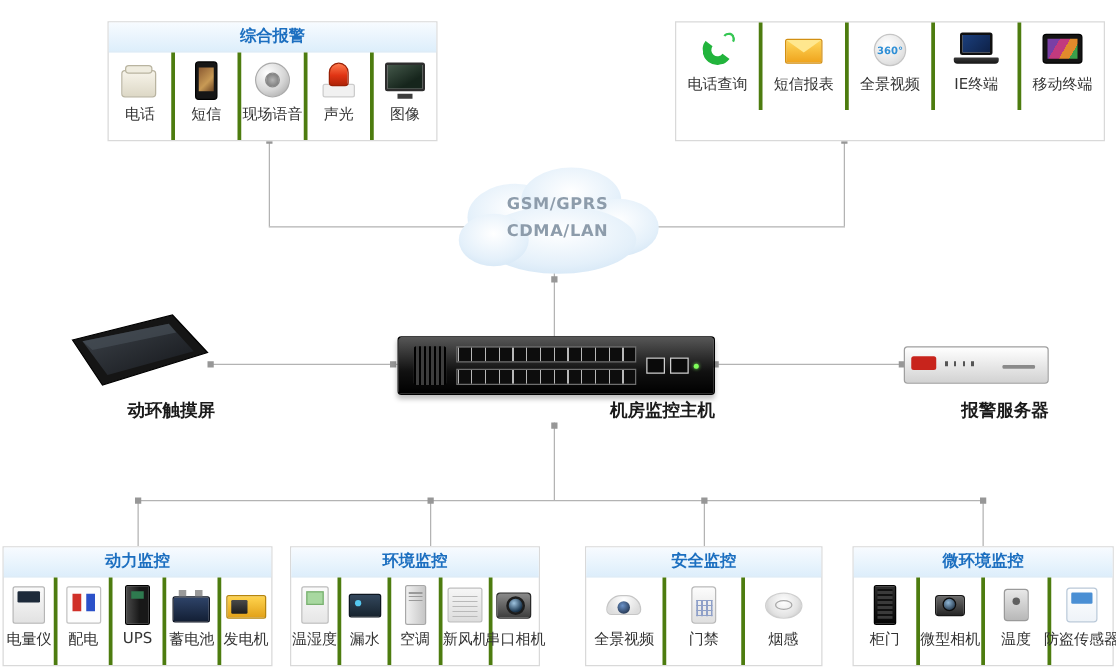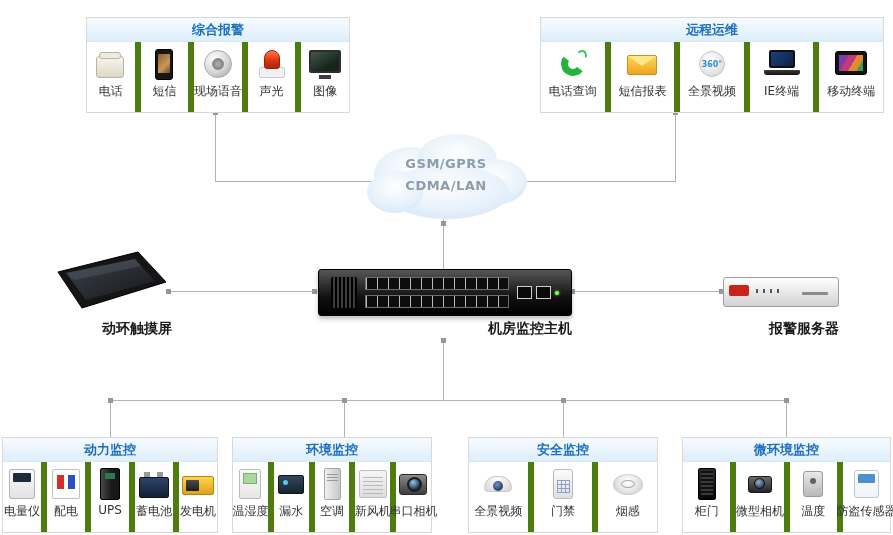--- a/index.html
+++ b/index.html
@@ -18,21 +18,21 @@
   .cloud-text.l1{top:26px;}
   .cloud-text.l2{top:48px;}
 
   
   .panel{position:absolute;background:#fff;border:1px solid #d9d9d9;box-sizing:border-box;}
   .panel-header{height:23px;line-height:23px;text-align:center;font-size:13px;font-weight:bold;
                 color:#1c6fc0;background:linear-gradient(#f7fbff,#ddeefb);
                 border-bottom:1px solid #d6e7f5;}
   .panel-body{display:flex;height:70px;}
   .item{flex:1;display:flex;flex-direction:column;align-items:center;min-width:0;}
-  .item + .item{border-left:6px solid #4d7c0f;}
+  .item + .item{border-left:3px solid #4d7c0f;}
   .ilabel{font-size:12px;color:#333;white-space:nowrap;margin-top:0px;}
 
   
   .ic{position:relative;width:40px;height:36px;margin-top:5px;flex:0 0 auto;}
   .ic::before,.ic::after{content:"";position:absolute;box-sizing:border-box;}
 
   .ic-desk-phone::before{left:5px;top:9px;width:28px;height:22px;background:linear-gradient(#f7f4ea,#ddd8c6);border:1px solid #b9b4a0;border-radius:3px;}
   .ic-desk-phone::after{left:8px;top:5px;width:22px;height:7px;background:#efecdf;border:1px solid #b9b4a0;border-radius:3px;}
 
   .ic-smartphone::before{left:11px;top:2px;width:18px;height:31px;background:#161616;border:1px solid #000;border-radius:3px;}
@@ -211,21 +211,20 @@
         <div class="ilabel">声光</div>
       </div>
       <div class="item">
         <div class="ic ic-monitor"></div>
         <div class="ilabel">图像</div>
       </div>
     </div>
   </div>
 
   <div class="panel" style="left:540px;top:17px;width:344px;height:96px;">
-    <div class="panel-header">远程运维</div>
     <div class="panel-body">
       <div class="item">
         <div class="ic ic-green-handset"></div>
         <div class="ilabel">电话查询</div>
       </div>
       <div class="item">
         <div class="ic ic-envelope"></div>
         <div class="ilabel">短信报表</div>
       </div>
       <div class="item">

